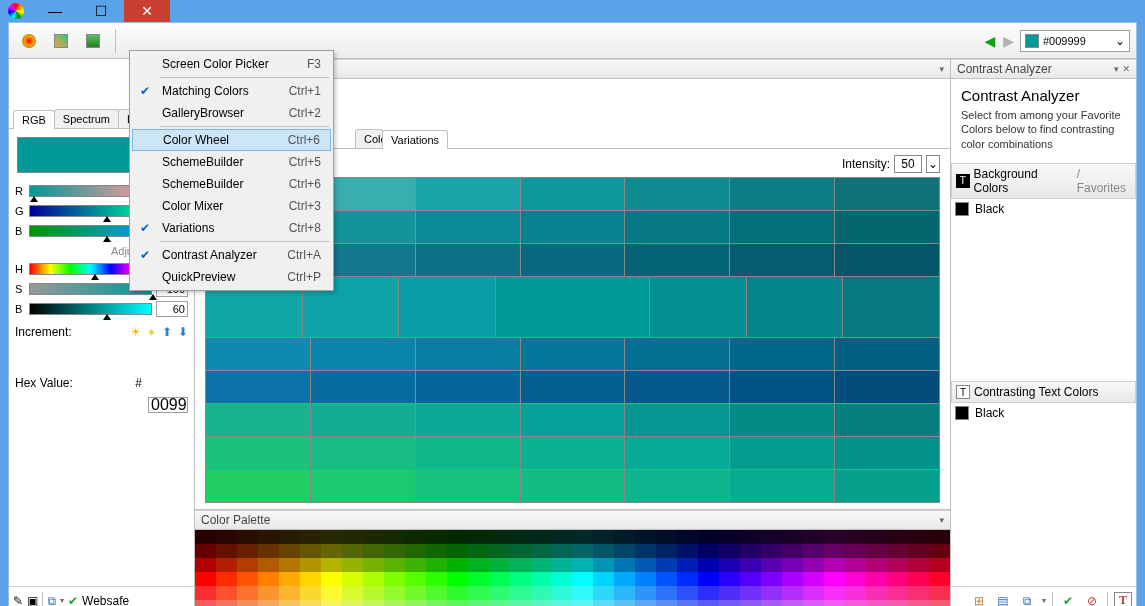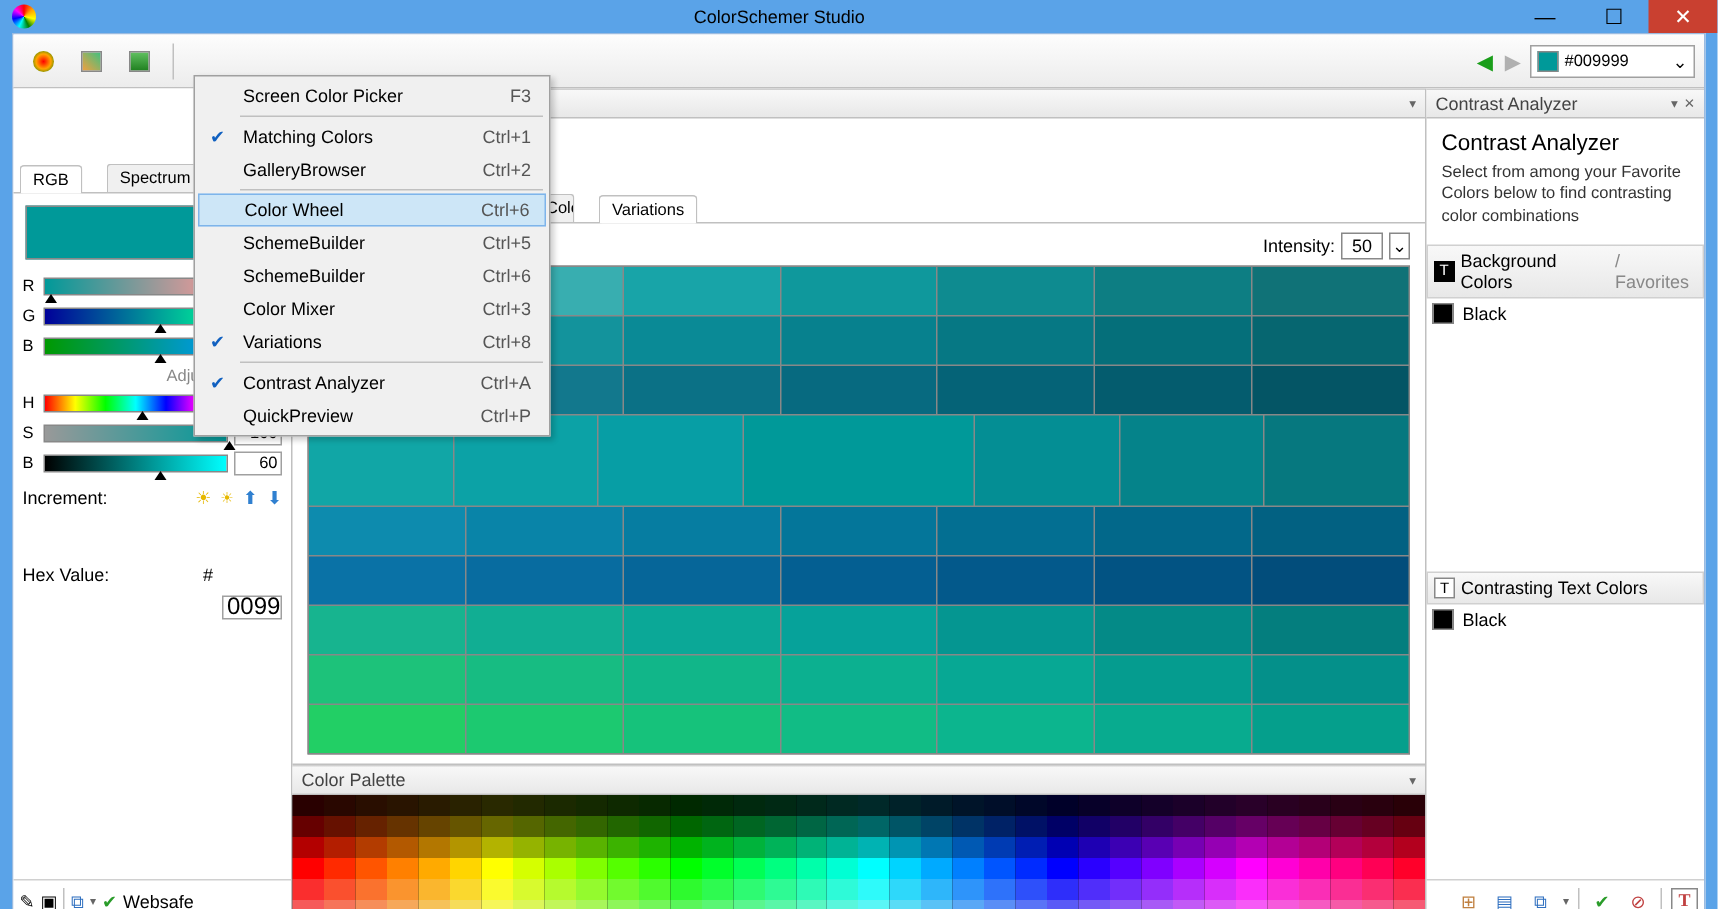--- a/index.html
+++ b/index.html
@@ -23,21 +23,21 @@
 .hex-combo { border: 1px solid #a0a0a0; height: 22px; width: 110px; display: flex; align-items: center; padding: 0 4px; background: #fff; }
 .hex-combo .swatch { width: 14px; height: 14px; border: 1px solid #888; margin-right: 4px; }
 .hex-combo input { border: none; outline: none; width: 60px; font-size: 11px; }
 .hex-combo .drop { margin-left: auto; }
 .panel-header { height: 20px; background: linear-gradient(#f8f8f8,#e8e8e8); border-top: 1px solid #d0d0d0; border-bottom: 1px solid #c0c0c0; display: flex; align-items: center; padding: 0 6px; font-size: 11px; color: #444; }
 .panel-header .drop, .panel-header .x { margin-left: 4px; font-size: 9px; color: #666; cursor: default; }
 .main-row { flex: 1; display: flex; min-height: 0; }
 .left-col { width: 186px; border-right: 1px solid #c0c0c0; display: flex; flex-direction: column; background: #fff; }
 .center-col { flex: 1; display: flex; flex-direction: column; min-width: 0; }
 .right-col { width: 186px; border-left: 1px solid #c0c0c0; display: flex; flex-direction: column; background: #fff; }
-.tabs { display: flex; border-bottom: 1px solid #c0c0c0; height: 22px; align-items: flex-end; padding-left: 4px; gap: 17px; margin-top: 48px; }
+.tabs { display: flex; border-bottom: 1px solid #c0c0c0; height: 22px; align-items: flex-end; padding-left: 4px; gap: 0; margin-top: 48px; }
 .tab { padding: 3px 8px; border: 1px solid #c0c0c0; border-bottom: none; background: #f0f0f0; font-size: 11px; border-radius: 3px 3px 0 0; margin-right: -1px; }
 .tab.active { background: #fff; position: relative; top: 1px; }
 .base-swatch { margin: 8px; height: 36px; border: 1px solid #888; }
 .slider-row { display: flex; align-items: center; margin: 2px 6px; gap: 4px; }
 .slider-row .lab { width: 10px; font-size: 11px; }
 .slider-row .track { flex: 1; height: 12px; border: 1px solid #888; position: relative; }
 .slider-row .thumb { position: absolute; bottom: -6px; width: 0; height: 0; border-left: 4px solid transparent; border-right: 4px solid transparent; border-bottom: 6px solid #000; }
 .slider-row input { width: 32px; height: 16px; border: 1px solid #a0a0a0; font-size: 11px; text-align: right; padding-right: 2px; }
 .adjust-label { text-align: right; color: #888; font-size: 11px; margin: 4px 28px 2px 0; }
 .inc-row { display: flex; align-items: center; margin: 6px 6px; gap: 6px; font-size: 11px; }
@@ -59,35 +59,34 @@
 .contrast-body h2 { font-size: 15px; font-weight: normal; margin-bottom: 4px; }
 .contrast-body p { font-size: 11px; color: #333; line-height: 1.3; }
 .section-hdr { margin-top: 8px; background: linear-gradient(#f8f8f8,#e8e8e8); border: 1px solid #d0d0d0; padding: 3px 4px; display: flex; align-items: center; gap: 4px; font-size: 11px; }
 .section-hdr .t-icon { width: 14px; height: 14px; background: #000; color: #fff; text-align: center; line-height: 14px; font-size: 10px; }
 .section-hdr .fav { color: #888; }
 .color-list-item { display: flex; align-items: center; gap: 6px; padding: 3px 4px; font-size: 11px; }
 .color-list-item .sw { width: 14px; height: 14px; border: 1px solid #888; }
 .right-bottom { margin-top: auto; height: 28px; border-top: 1px solid #d0d0d0; display: flex; align-items: center; padding: 0 4px; gap: 6px; justify-content: flex-end; }
 .right-bottom .ib { width: 18px; height: 18px; display: flex; align-items: center; justify-content: center; }
 
-.dropdown { position: absolute; top: 50px; left: 129px; width: 238px; background: #f0f0f0; border: 1px solid #a0a0a0; box-shadow: 2px 2px 4px rgba(0,0,0,0.2); z-index: 100; padding: 2px; }
+.dropdown { position: absolute; top: 50px; left: 129px; width: 205px; background: #f0f0f0; border: 1px solid #a0a0a0; box-shadow: 2px 2px 4px rgba(0,0,0,0.2); z-index: 100; padding: 2px; }
 .dropdown .dd-item { display: flex; align-items: center; height: 22px; padding: 0 4px 0 0; }
 .dropdown .dd-item.hover { background: #cde6f7; border: 1px solid #7eb4ea; height: 22px; }
 .dropdown .check-col { width: 26px; text-align: center; color: #1060c0; }
 .dropdown .dd-label { flex: 1; padding-left: 4px; }
 .dropdown .shortcut { color: #555; padding-right: 6px; }
 .dropdown .dd-sep { height: 1px; background: #c0c0c0; margin: 2px 2px 2px 28px; }
 </style>
 </head>
 <body>
 
 <div class="window">
   <div class="titlebar">
     <div class="app-icon"></div>
-    <div class="title">ColorSchemer Studio</div>
     <div class="win-btns">
       <div class="win-btn">—</div>
       <div class="win-btn">☐</div>
       <div class="win-btn close">✕</div>
     </div>
   </div>
 
   <div class="inner">
 
     <div class="toolbar">

